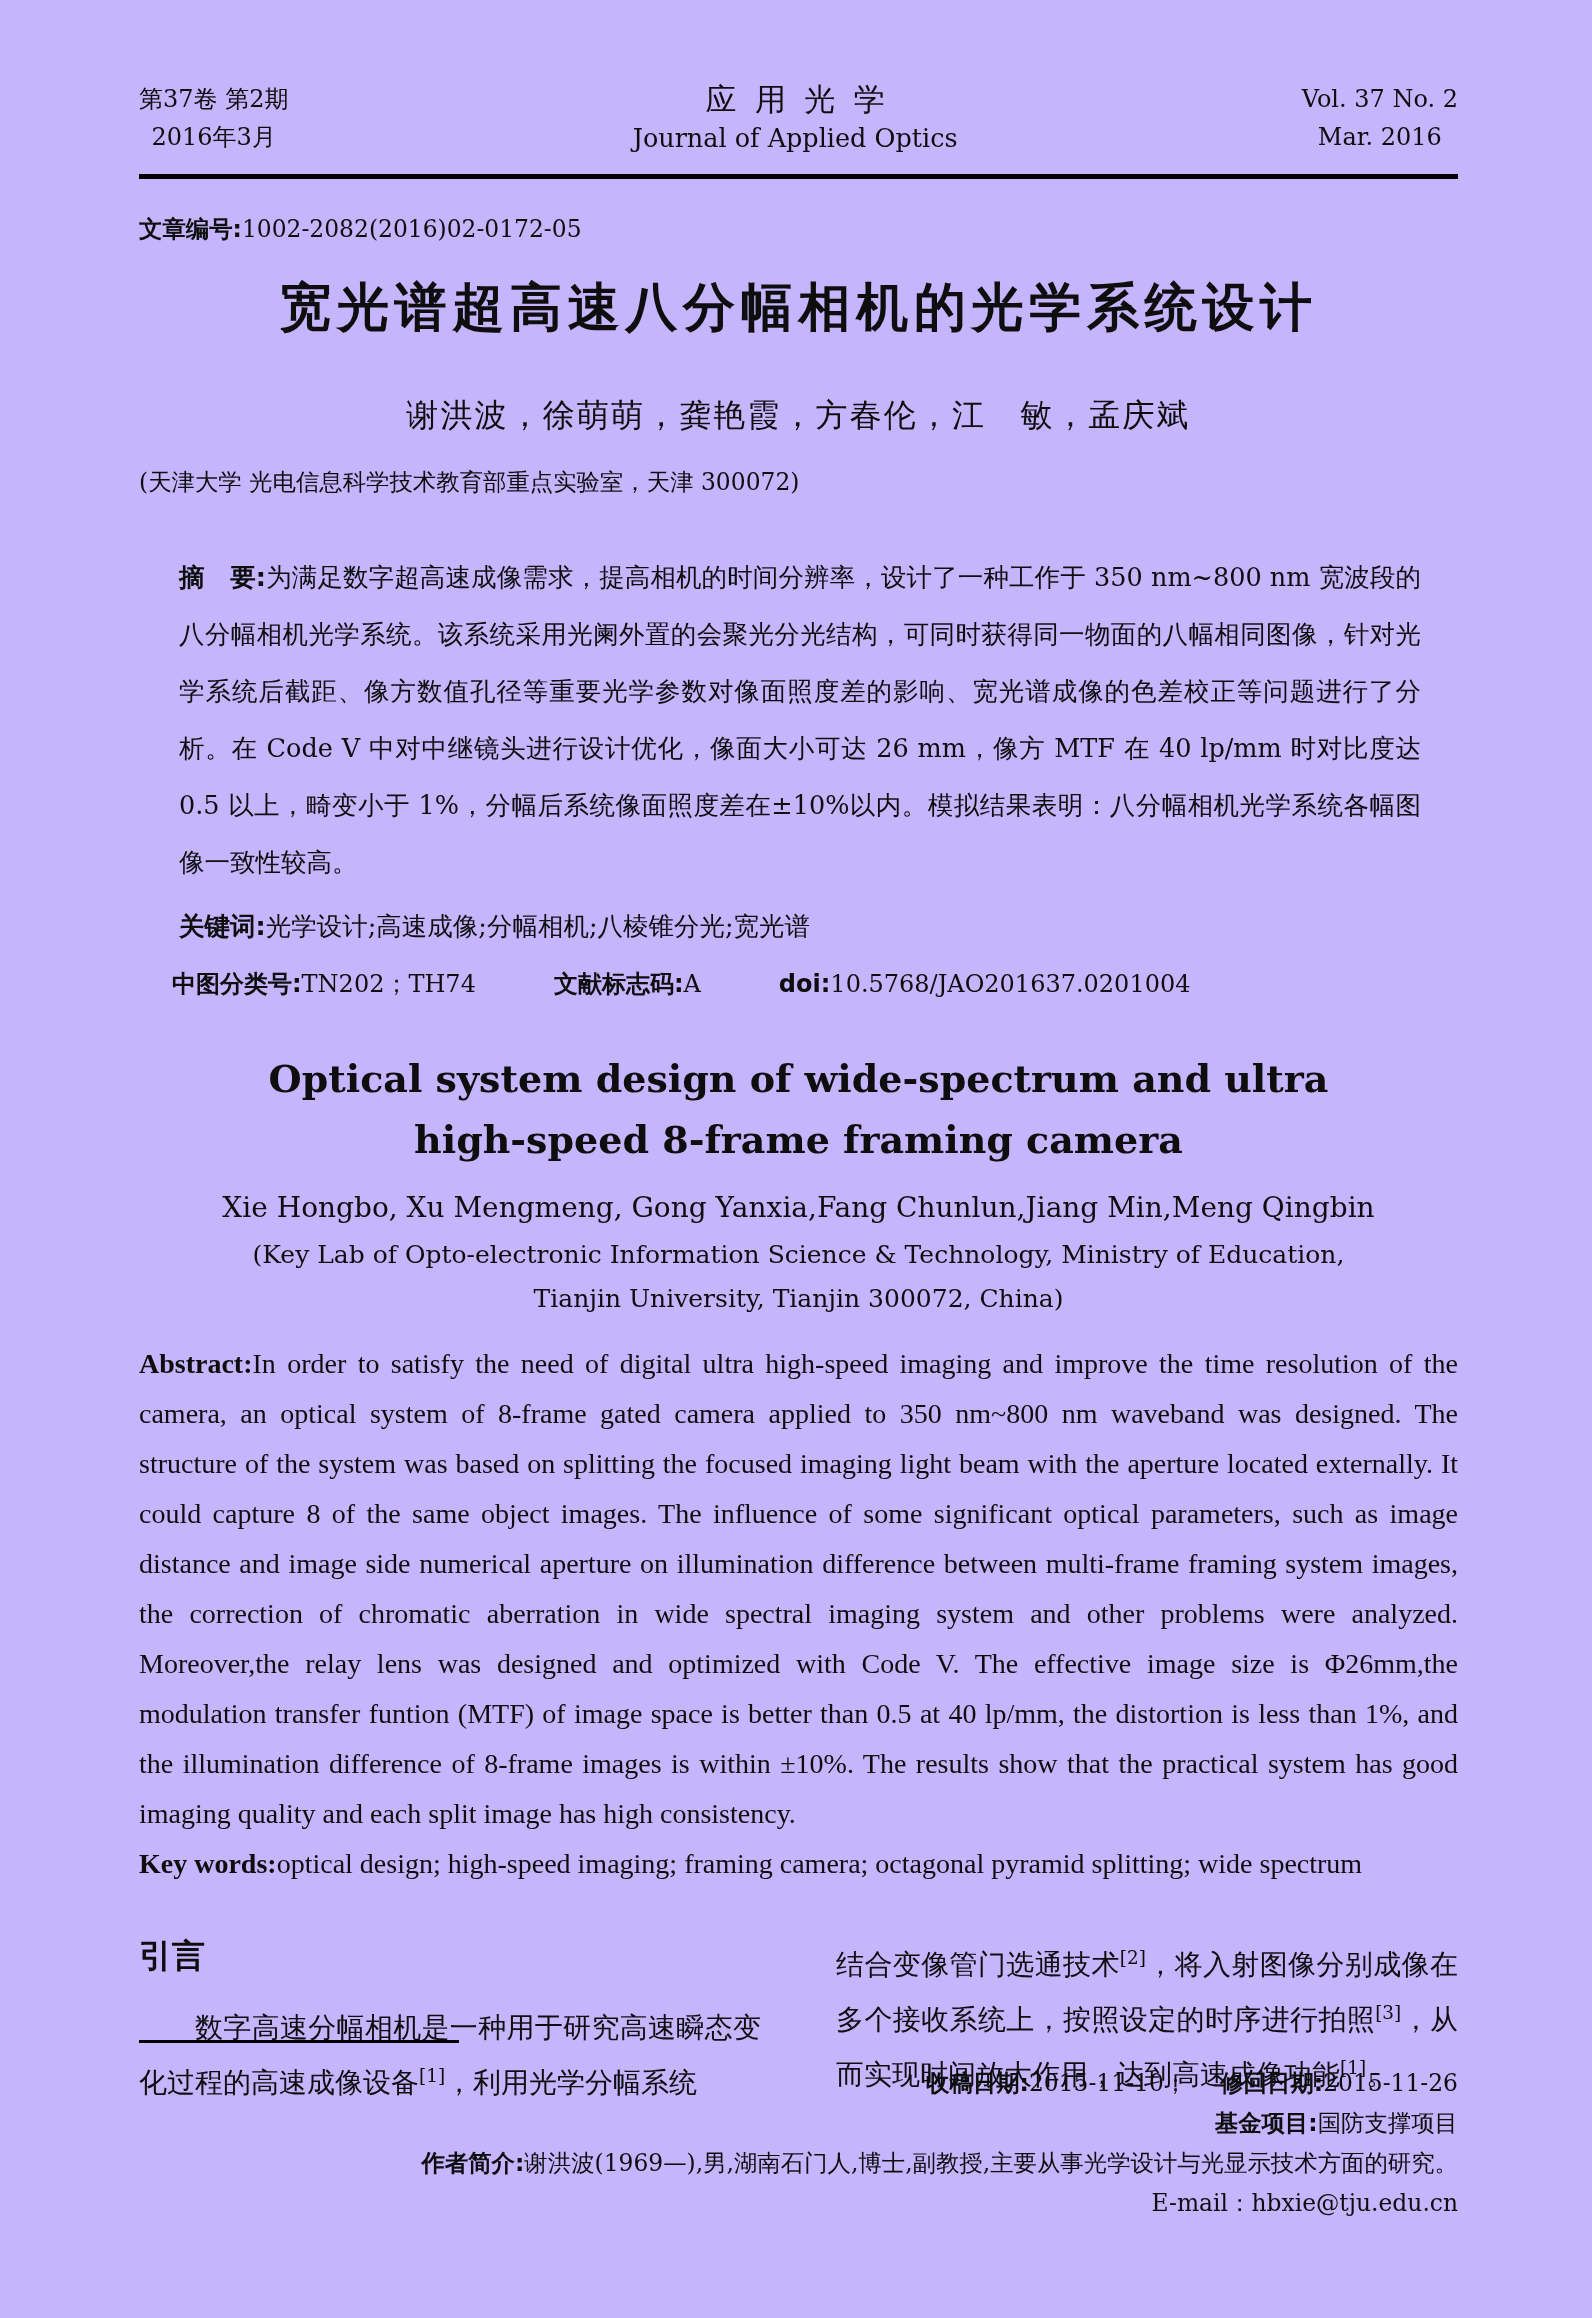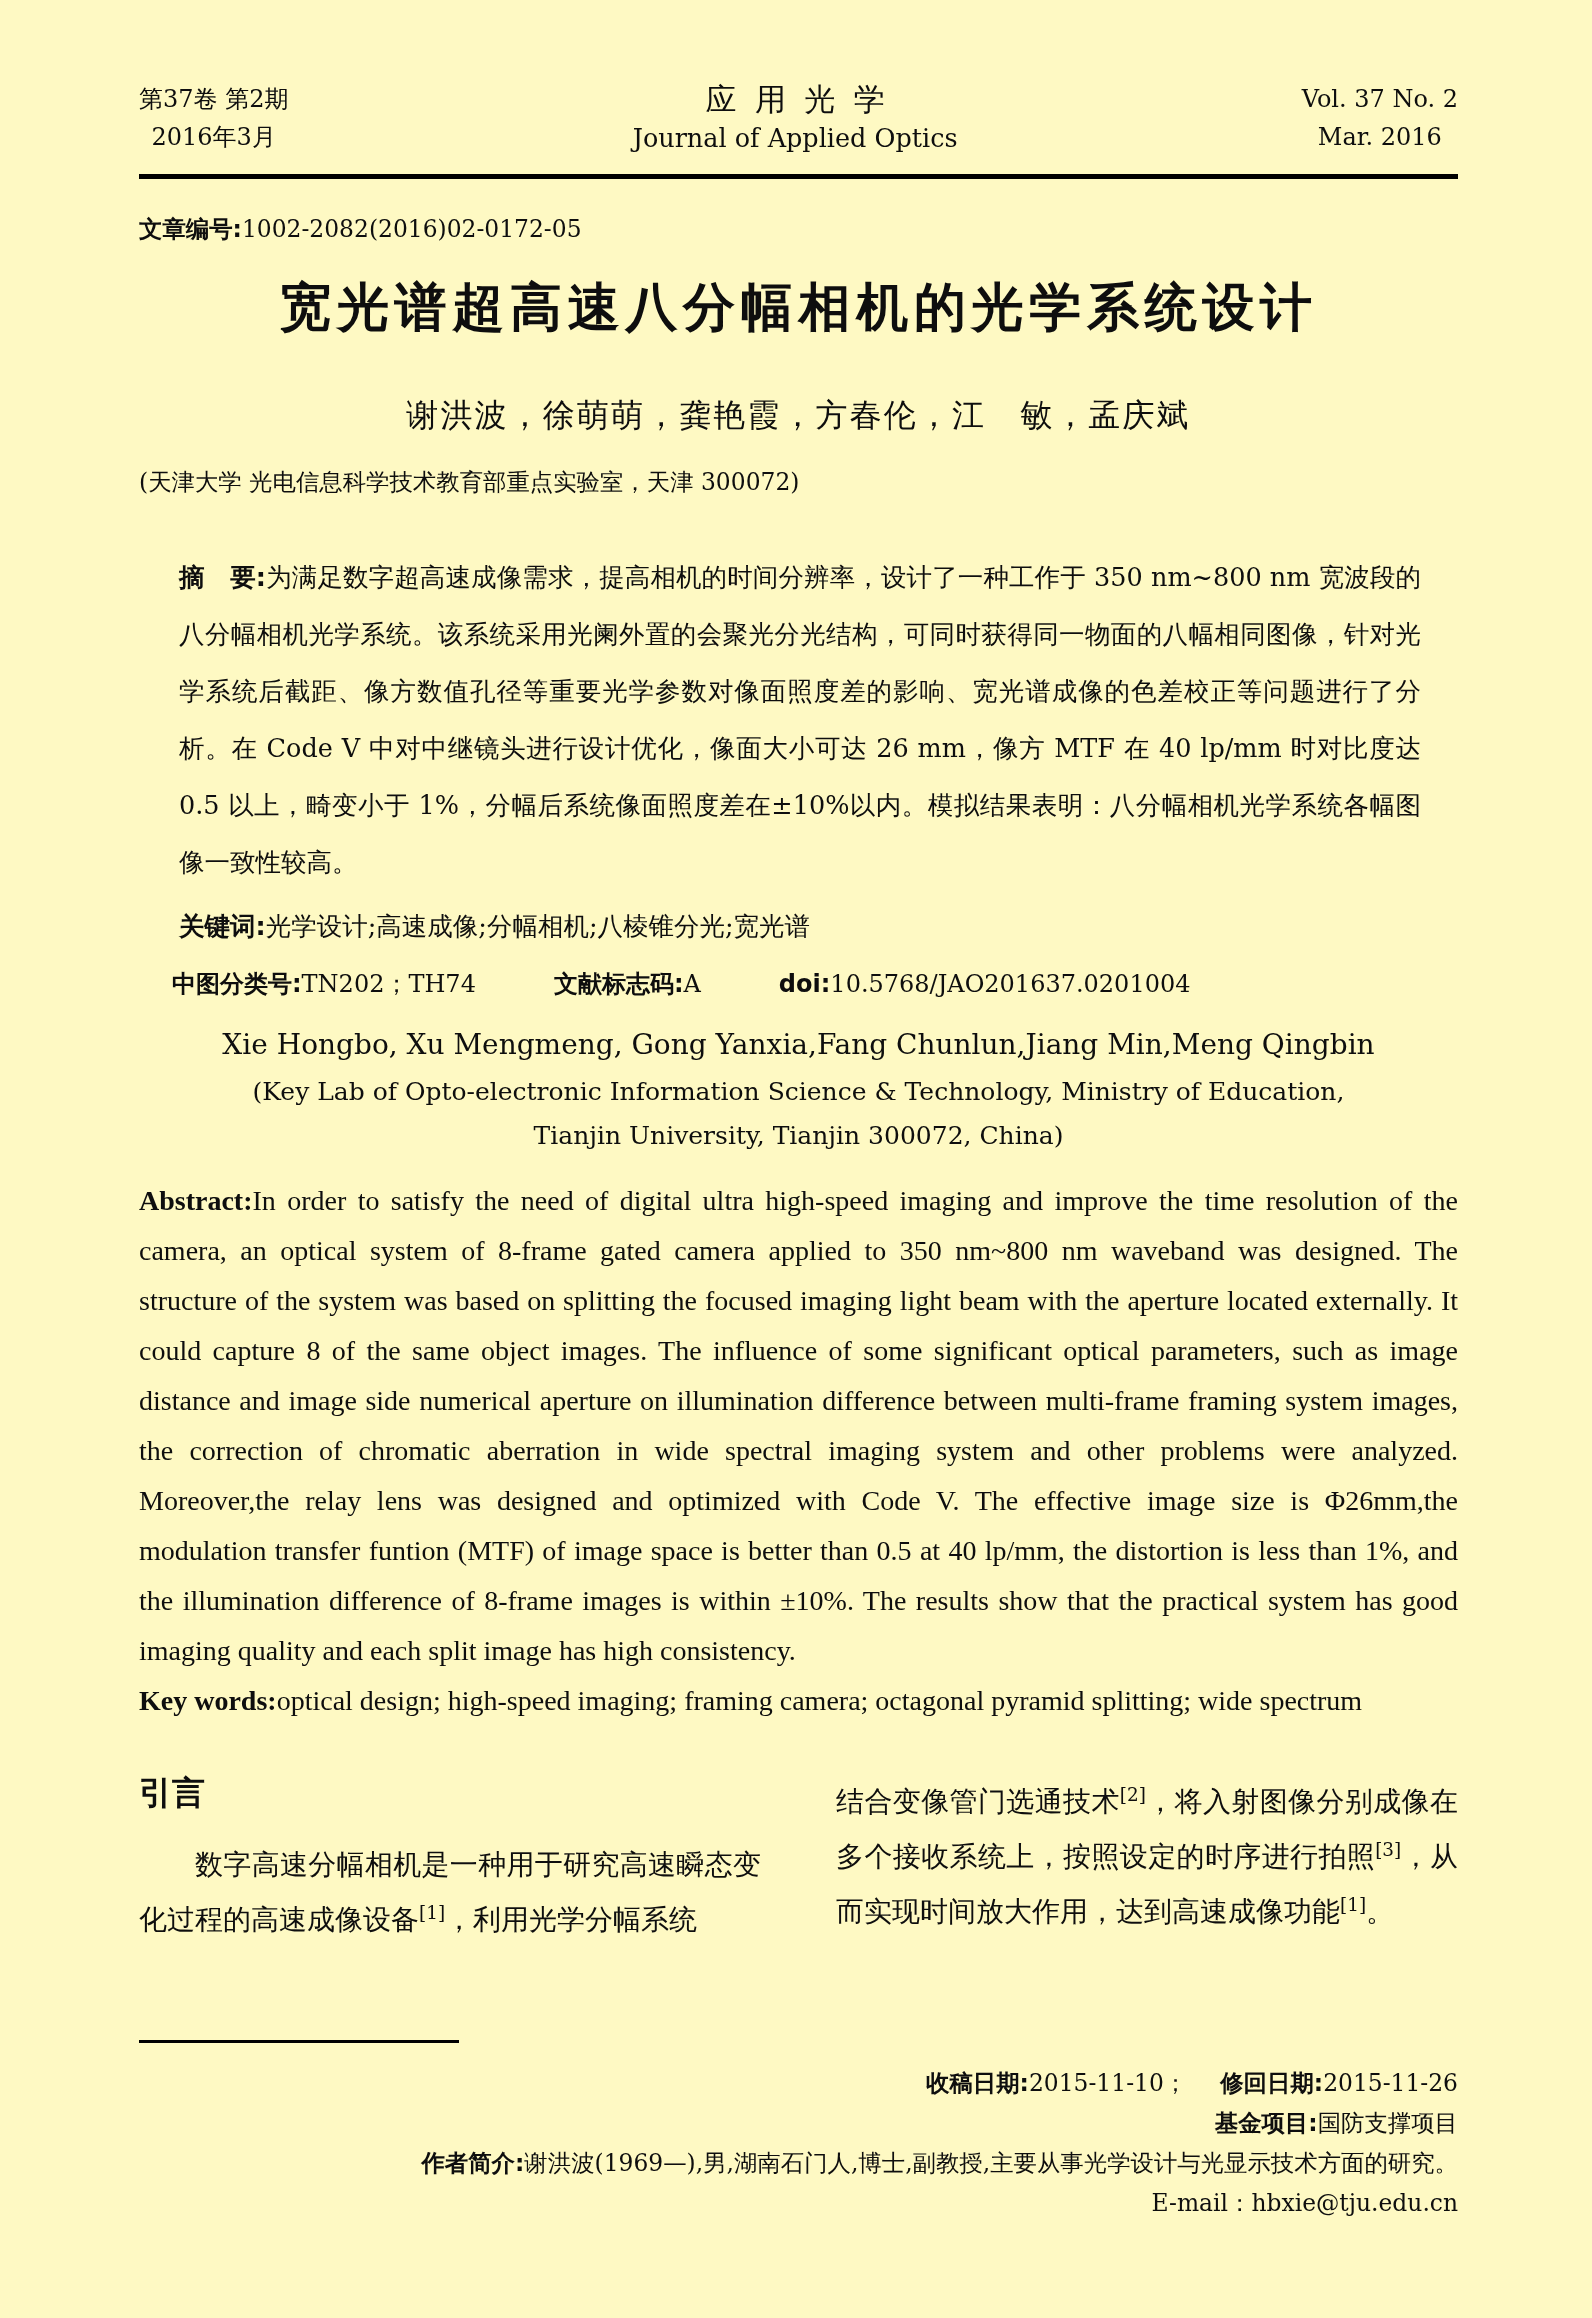--- a/index.html
+++ b/index.html
@@ -1,20 +1,20 @@
 <!DOCTYPE html>
 <html style="font-size:11.3px"><head>
 <meta charset="utf-8">
 <style>
   html,body{margin:0;padding:0;background:#d8d8d8;}
   .page{
     position:relative;
     width:1593px;height:2319px;
     margin:0 auto;
-    background:#fef9c3;
+    background:#c4b5fd;
     color:#0e0e0e;
     font-family:"DejaVu Serif","Liberation Serif",serif;
     box-sizing:border-box;
     padding:79px 135px 0 139px;
     overflow:hidden;
   }
   .hei{font-family:"DejaVu Sans","Liberation Sans",sans-serif;font-weight:700;}
 
   
   .running-head{display:flex;justify-content:space-between;align-items:center;}
@@ -95,20 +95,24 @@
   <div class="abs-cn">
     <p><span class="hei">摘　要:</span><span>为满足数字超高速成像需求，提高相机的时间分辨率，设计了一种工作于 350 nm~800 nm 宽波段的八分幅相机光学系统。该系统采用光阑外置的会聚光分光结构，可同时获得同一物面的八幅相同图像，针对光学系统后截距、像方数值孔径等重要光学参数对像面照度差的影响、宽光谱成像的色差校正等问题进行了分析。在 Code V 中对中继镜头进行设计优化，像面大小可达 26 mm，像方 MTF 在 40 lp/mm 时对比度达 0.5 以上，畸变小于 1%，分幅后系统像面照度差在±10%以内。模拟结果表明：八分幅相机光学系统各幅图像一致性较高。</span></p>
     <p class="kw-cn"><span class="hei">关键词:</span><span>光学设计;高速成像;分幅相机;八棱锥分光;宽光谱</span></p>
   </div>
   <div class="clc-row">
     <span><span class="hei">中图分类号:</span><span>TN202；TH74</span></span>
     <span><span class="hei">文献标志码:</span><span>A</span></span>
     <span><span class="hei">doi:</span><span>10.5768/JAO201637.0201004</span></span>
   </div>
 
+  <div class="title-en">
+    <div>Optical system design of wide-spectrum and ultra</div>
+    <div>high-speed 8-frame framing camera</div>
+  </div>
   <div class="authors-en">Xie Hongbo, Xu Mengmeng, Gong Yanxia,Fang Chunlun,Jiang Min,Meng Qingbin</div>
   <div class="affil-en">
     <div>(Key Lab of Opto-electronic Information Science &amp; Technology, Ministry of Education,</div>
     <div>Tianjin University, Tianjin 300072, China)</div>
   </div>
 
   <div class="abs-en">
     <p><span class="lbl">Abstract:</span><span>In order to satisfy the need of digital ultra high-speed imaging and improve the time resolution of the camera, an optical system of 8-frame gated camera applied to 350 nm~800 nm waveband was designed. The structure of the system was based on splitting the focused imaging light beam with the aperture located externally. It could capture 8 of the same object images. The influence of some significant optical parameters, such as image distance and image side numerical aperture on illumination difference between multi-frame framing system images, the correction of chromatic aberration in wide spectral imaging system and other problems were analyzed. Moreover,the relay lens was designed and optimized with Code V. The effective image size is Φ26mm,the modulation transfer funtion (MTF) of image space is better than 0.5 at 40 lp/mm, the distortion is less than 1%, and the illumination difference of 8-frame images is within ±10%. The results show that the practical system has good imaging quality and each split image has high consistency.</span></p>
     <p><span class="lbl">Key words:</span><span>optical design; high-speed imaging; framing camera; octagonal pyramid splitting; wide spectrum</span></p>
   </div>

